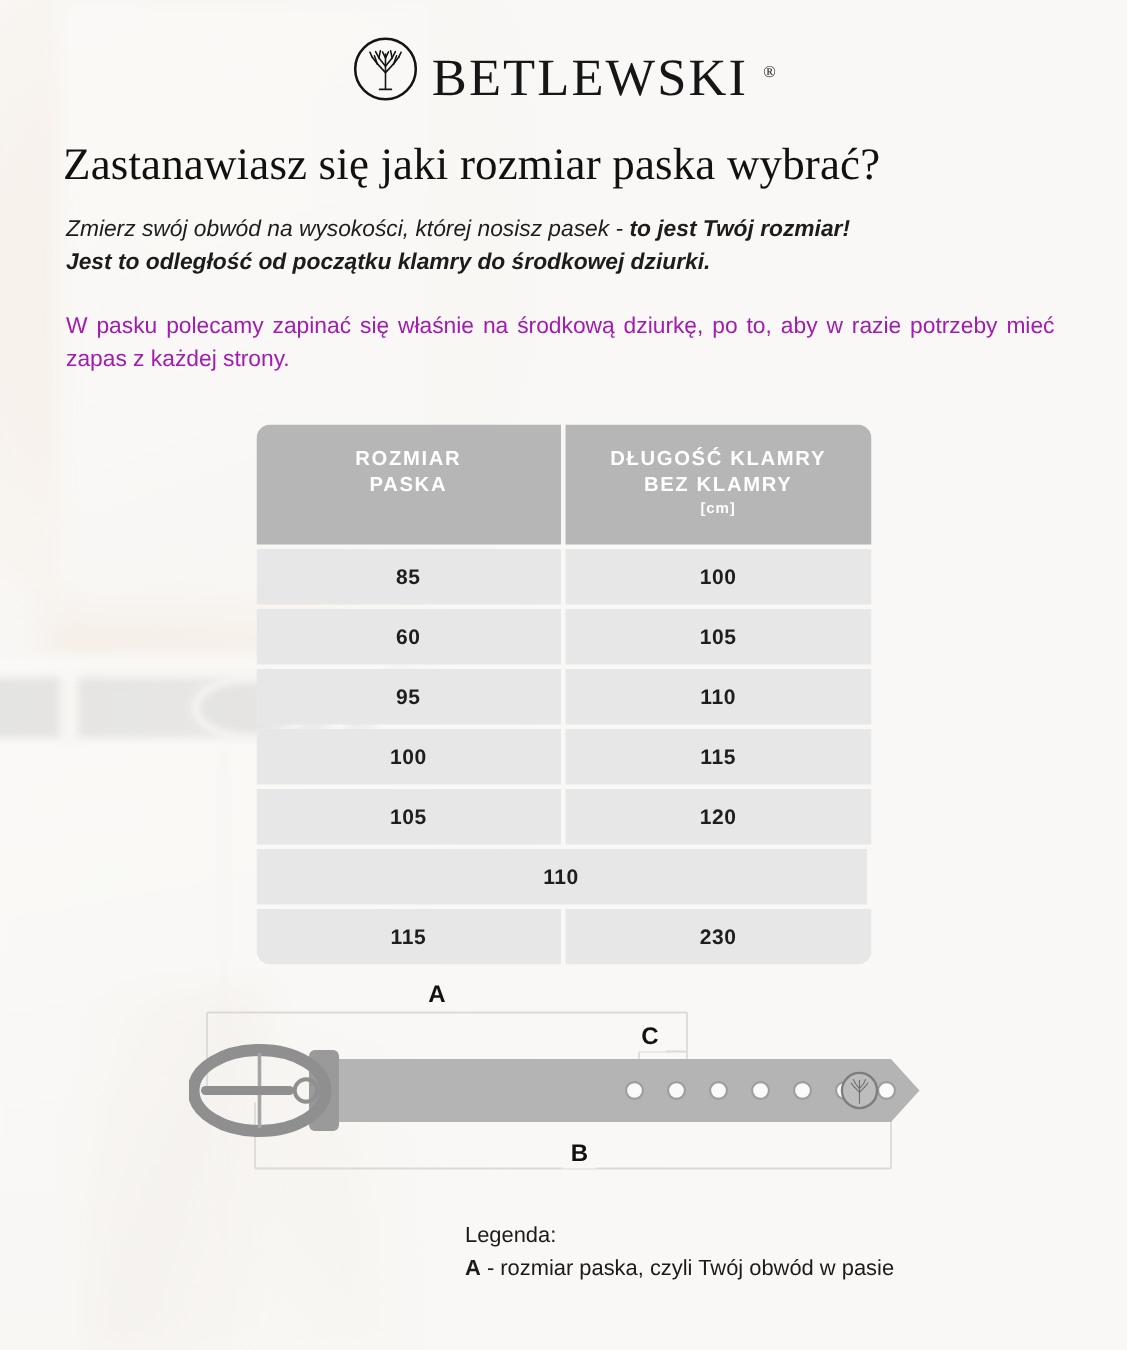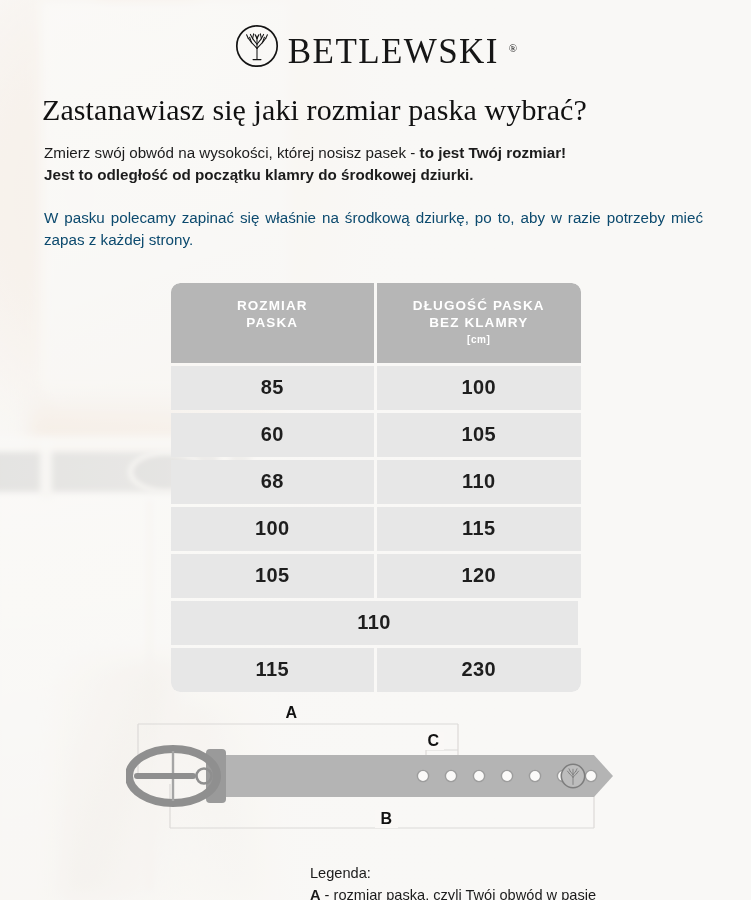--- a/index.html
+++ b/index.html
@@ -191,26 +191,27 @@
     color: #111;
     padding: 24px 0 0 42px;
     letter-spacing: .1px;
     line-height: 1.2;
   }
   .para {
     padding: 14px 44px 0 44px;
     font-size: 15.2px;
     color: #1c1c1c;
     line-height: 1.42;
+    font-style: italic;
   }
   .para b { font-weight: 700; }
   .para-justify {
     padding: 22px 48px 0 44px;
     font-size: 15.2px;
-    color: #0c4a6e;
+    color: #a21caf;
     line-height: 1.45;
     text-align: justify;
   }
 
   
   .table-wrap {
     width: 410px;
     margin: 32px auto 0 auto;
     border-radius: 9px;
     overflow: hidden;
@@ -237,21 +238,21 @@
     display: block;
     font-size: 10px;
     letter-spacing: .6px;
     margin-top: 2px;
   }
   .thead .tcell:first-child { border-radius: 9px 0 0 0; padding-bottom: 28px; }
   .thead .tcell:last-child  { border-radius: 0 9px 0 0; }
 
   .tbody-row .tcell {
     background: #e7e7e7;
-    font-size: 20px;
+    font-size: 14px;
     font-weight: 700;
     padding: 10px 6px 11px 6px;
     letter-spacing: .4px;
   }
   .tbody-row:last-child .tcell:first-child { border-radius: 0 0 0 9px; }
   .tbody-row:last-child .tcell:last-child  { border-radius: 0 0 9px 0; }
 
   
   .diagram {
     position: relative;
@@ -339,36 +340,36 @@
     <p class="para-justify">W pasku polecamy zapinać się właśnie na środkową dziurkę, po to, aby w razie potrzeby mieć zapas z każdej strony.</p>
 
     <div class="table-wrap">
 
       <div class="trow thead">
         <div class="tcell">
           <span>ROZMIAR</span><br>
           <span>PASKA</span>
         </div>
         <div class="tcell">
-          <span>DŁUGOŚĆ PASKA</span><br>
+          <span>DŁUGOŚĆ KLAMRY</span><br>
           <span>BEZ KLAMRY</span>
           <span class="unit">[cm]</span>
         </div>
       </div>
 
       <div class="trow tbody-row">
         <div class="tcell">85</div>
         <div class="tcell">100</div>
       </div>
       <div class="trow tbody-row">
         <div class="tcell">60</div>
         <div class="tcell">105</div>
       </div>
       <div class="trow tbody-row">
-        <div class="tcell">68</div>
+        <div class="tcell">95</div>
         <div class="tcell">110</div>
       </div>
       <div class="trow tbody-row">
         <div class="tcell">100</div>
         <div class="tcell">115</div>
       </div>
       <div class="trow tbody-row">
         <div class="tcell">105</div>
         <div class="tcell">120</div>
       </div>

